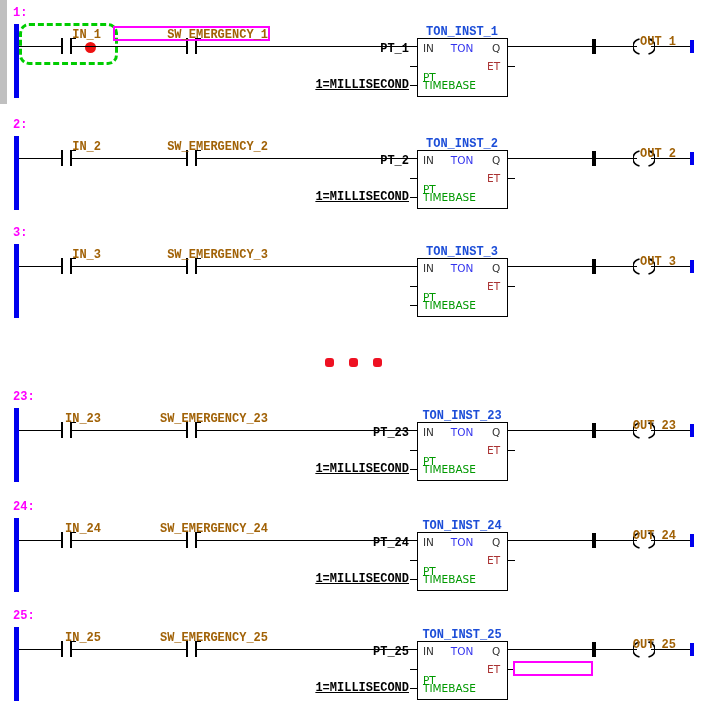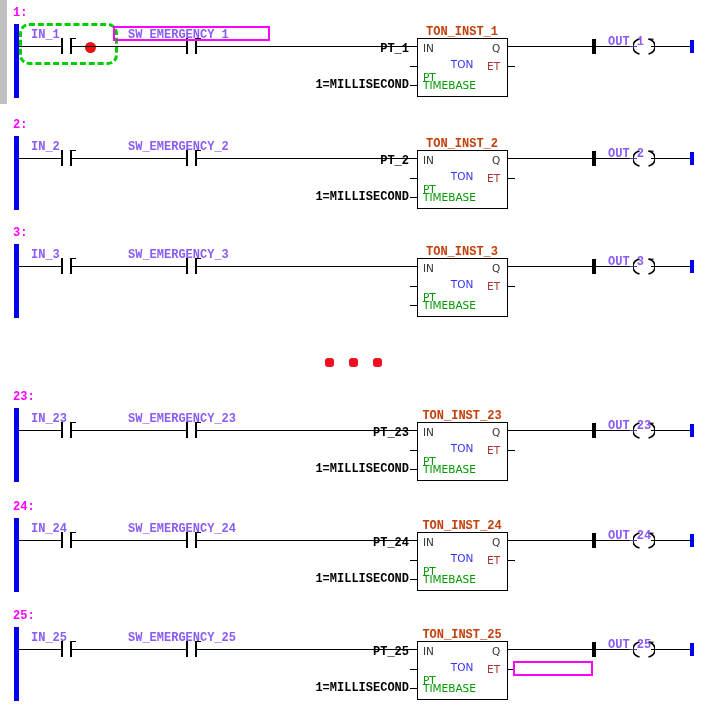--- a/index.html
+++ b/index.html
@@ -10,43 +10,43 @@
   .rail{position:absolute;left:14px;top:24px;width:5px;height:74px;background:#0000EE;}
   .railr{position:absolute;left:690px;top:40px;width:4px;height:13px;background:#0000EE;}
   .wire{position:absolute;top:46px;height:1px;background:#000;}
   .w1{left:19px;width:42px;}
   .w2{left:72px;width:114px;}
   .w3{left:197px;width:220px;}
   .w4{left:508px;width:129px;}
   .w5{left:651px;width:39px;}
   .bar{position:absolute;top:38px;width:2px;height:16px;background:#000;}
   .htick{position:absolute;top:38px;width:5px;height:1px;background:#000;}
-  .clabel{position:absolute;top:28px;font:bold 12px "Liberation Mono",monospace;color:#8b5cf6;
-          text-align:left;white-space:pre;}
+  .clabel{position:absolute;top:28px;font:bold 12px "Liberation Mono",monospace;color:#a16207;
+          text-align:right;white-space:pre;}
   .l1{left:31px;width:70px;}
   .l2{left:128px;width:140px;}
   .lo{left:608px;width:68px;top:35px;}
   .fb{position:absolute;left:417px;top:38px;width:89px;height:57px;border:1px solid #000;background:#fff;}
   .fbtitle{position:absolute;left:406px;top:25px;width:112px;text-align:center;
-           font:bold 12px "Liberation Mono",monospace;color:#c2410c;white-space:pre;}
+           font:bold 12px "Liberation Mono",monospace;color:#1d4ed8;white-space:pre;}
   .pin{position:absolute;font:10.5px "DejaVu Sans",sans-serif;white-space:pre;}
   .pin-in{left:423px;top:42px;color:#333333;}
-  .pin-type{left:417px;top:42px;width:90px;text-align:center;color:#3333EE;margin-top:16px;}
+  .pin-type{left:417px;top:42px;width:90px;text-align:center;color:#3333EE;}
   .pin-q{left:492px;top:42px;color:#333333;}
   .pin-pt{left:423px;top:71px;color:#009900;}
   .pin-et{left:487px;top:60px;color:#AA3333;}
   .pin-tb{left:423px;top:79px;color:#009900;}
   .stub{position:absolute;height:1px;background:#000;}
   .spt{left:410px;top:66px;width:7px;}
   .stb{left:410px;top:85px;width:7px;}
   .set{left:508px;top:66px;width:7px;}
   .operand{position:absolute;font:bold 12px "Liberation Mono",monospace;color:#000;
            text-align:right;white-space:pre;}
   .opt{left:289px;top:42px;width:120px;}
-  .otb{left:281px;top:78px;width:128px;}
+  .otb{left:281px;top:78px;width:128px;text-decoration:underline;}
   .jtick{position:absolute;left:592px;top:39px;width:4px;height:15px;background:#000;}
   .coil{position:absolute;left:633px;top:38px;}
   .sel{position:absolute;left:19px;top:23px;width:93px;height:36px;border:3px dashed #00CC00;border-radius:10px;}
   .bkpt{position:absolute;left:85px;top:42px;width:11px;height:11px;border-radius:50%;background:#EE1111;}
   .swsel{position:absolute;left:113px;top:26px;width:153px;height:11px;border:2px solid #FF00FF;}
   .etbox{position:absolute;left:513px;top:58px;width:76px;height:11px;border:2px solid #FF00FF;background:#fff;}
   .dots{position:absolute;top:358px;width:9px;height:9px;border-radius:3px;background:#EE1122;}
   .gray{position:absolute;left:0;top:0;width:7px;height:104px;background:#C0C0C0;}
 </style>
 </head>

